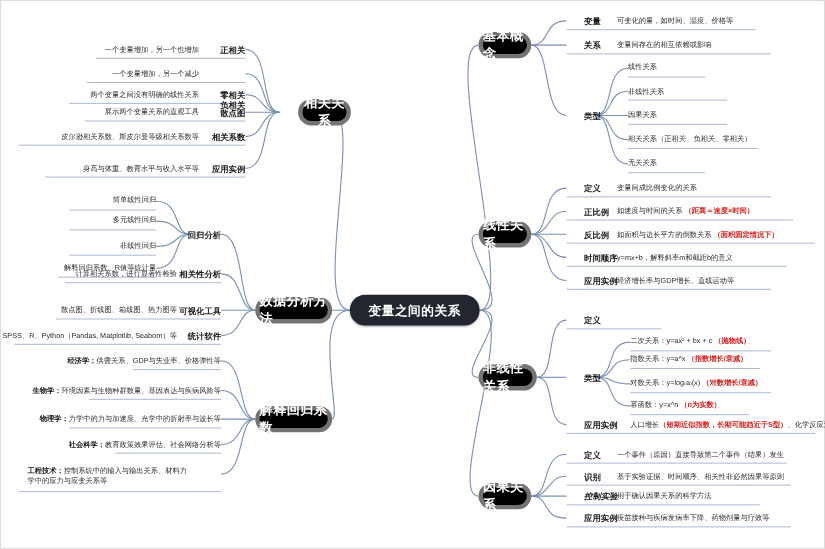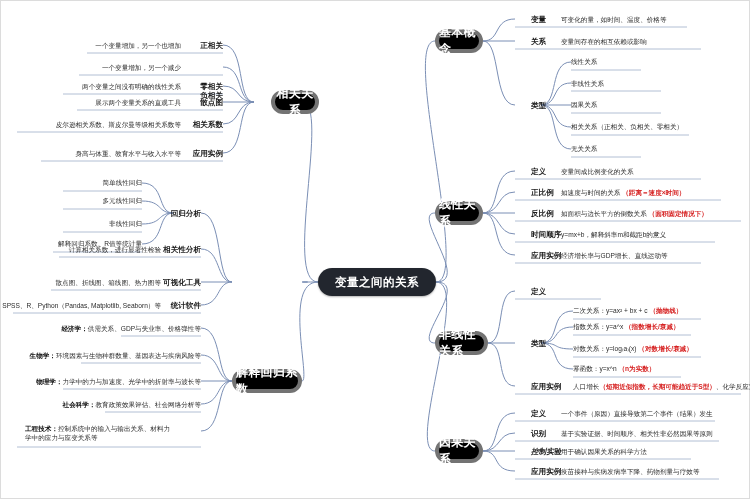--- a/index.html
+++ b/index.html
@@ -194,20 +194,21 @@
   </svg>
 
   <div class="root-node">变量之间的关系</div>
 
   <div class="pill" style="left:434px; top:28px; width:48px;">基本概念</div>
   <div class="pill" style="left:434px; top:200px; width:48px;">线性关系</div>
   <div class="pill" style="left:434px; top:330px; width:53px;">非线性关系</div>
   <div class="pill" style="left:434px; top:438px; width:48px;">因果关系</div>
 
   <div class="pill" style="left:270px; top:89px; width:48px;text-align:center;">相关关系</div>
+  <div class="pill" style="left:231px; top:269px; width:70px;">数据分析方法</div>
   <div class="pill" style="left:231px; top:368px; width:70px;">解释回归系数</div>
 
   <div class="lbl2 r" style="left:514px; top:14px;">变量</div>
   <div class="leaf" style="left:560px; top:15px;">可变化的量，如时间、温度、价格等</div>
 
   <div class="lbl2 r" style="left:514px; top:36px;">关系</div>
   <div class="leaf" style="left:560px; top:37px;">变量间存在的相互依赖或影响</div>
 
   <div class="lbl2 r" style="left:514px; top:100px;">类型</div>
   <div class="leaf" style="left:570px; top:57px;">线性关系</div>

